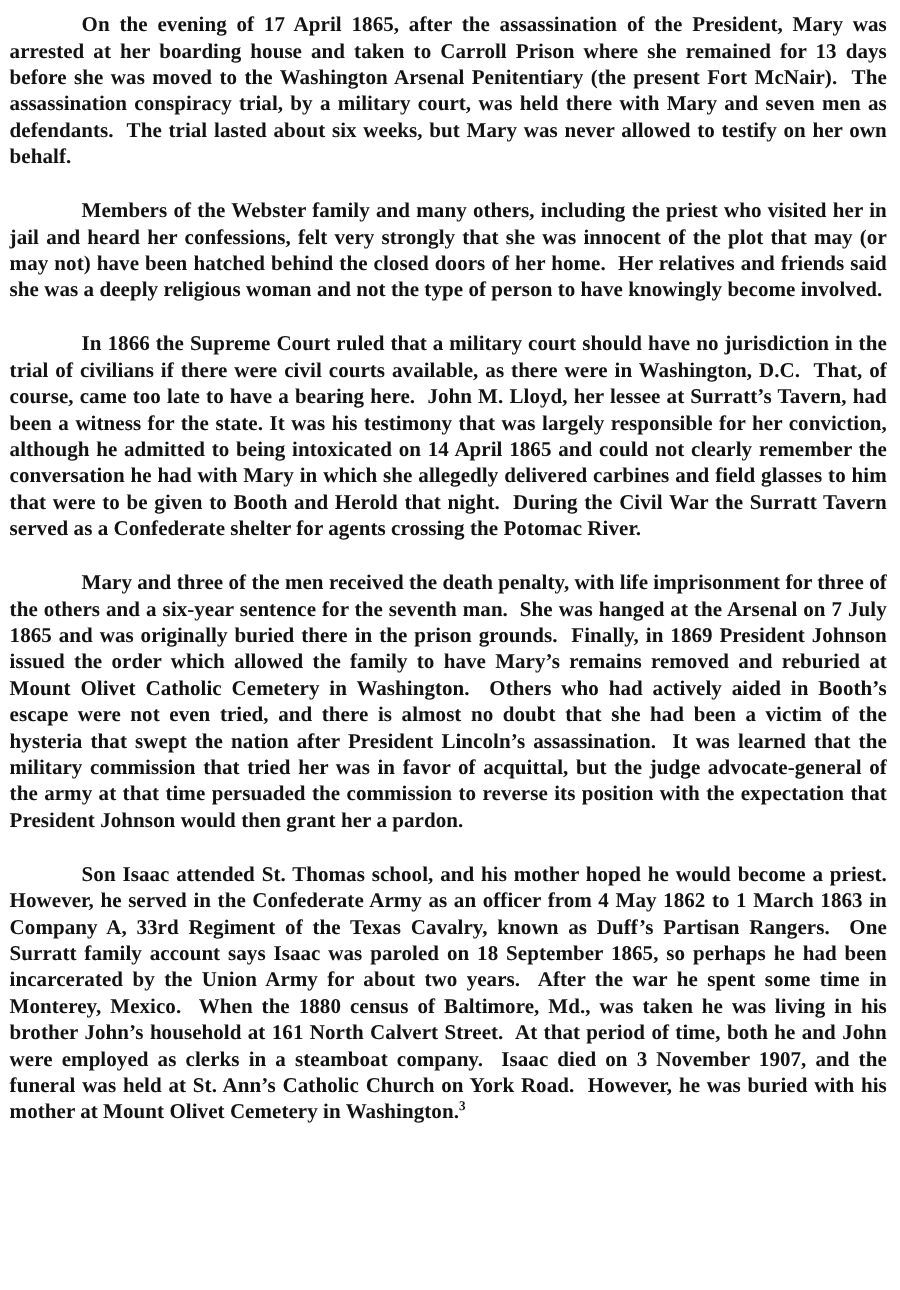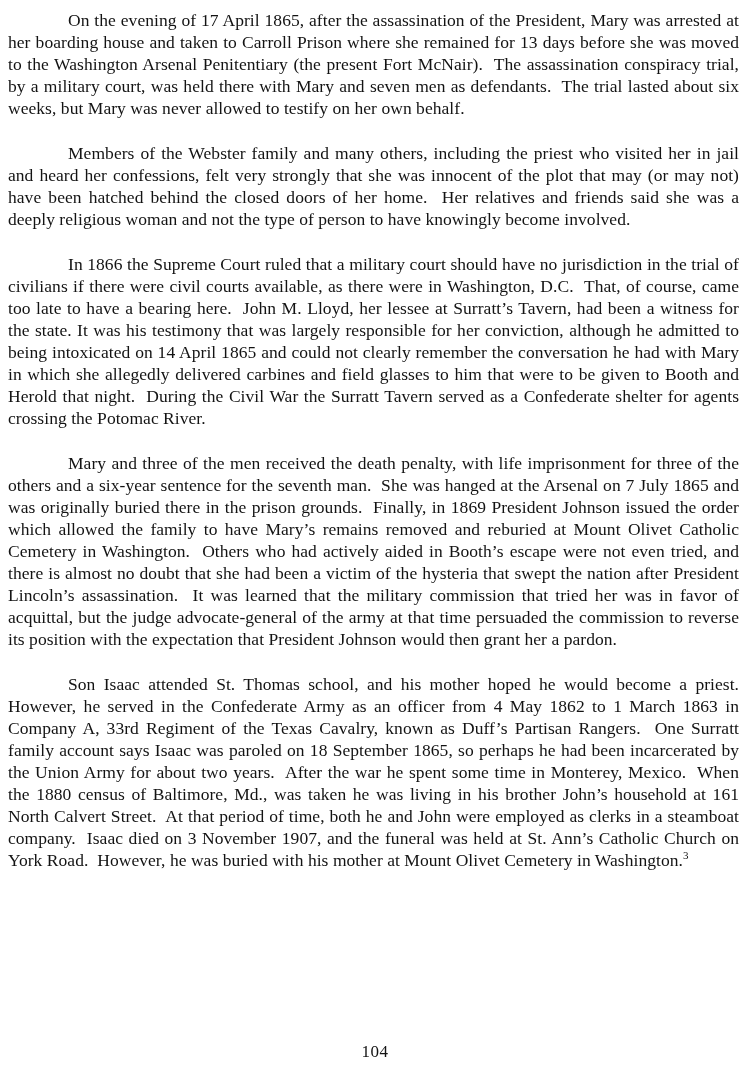--- a/index.html
+++ b/index.html
@@ -13,20 +13,21 @@
     overflow: hidden;
   }
   .page {
     position: relative;
     width: 750px;
     height: 1075px;
     background: #ffffff;
     color: #131313;
     font-family: "Liberation Serif", "DejaVu Serif", serif;
     overflow: hidden;
+    font-weight: bold;
   }
   .text-block {
     padding: 9px 11px 0 8px;
   }
   .para {
     margin: 0 0 23px 0;
     font-size: 17.5px;
     line-height: 22px;
     text-align: justify;
     text-indent: 60px;
@@ -56,14 +57,13 @@
 <body>
 
 <div class="page">
   <div class="text-block">
     <p class="para">On the evening of 17 April 1865, after the assassination of the President, Mary was arrested at her boarding house and taken to Carroll Prison where she remained for 13 days before she was moved to the Washington Arsenal Penitentiary (the present Fort McNair).  The assassination conspiracy trial, by a military court, was held there with Mary and seven men as defendants.  The trial lasted about six weeks, but Mary was never allowed to testify on her own behalf.</p>
     <p class="para">Members of the Webster family and many others, including the priest who visited her in jail and heard her confessions, felt very strongly that she was innocent of the plot that may (or may not) have been hatched behind the closed doors of her home.  Her relatives and friends said she was a deeply religious woman and not the type of person to have knowingly become involved.</p>
     <p class="para">In 1866 the Supreme Court ruled that a military court should have no jurisdiction in the trial of civilians if there were civil courts available, as there were in Washington, D.C.  That, of course, came too late to have a bearing here.  John M. Lloyd, her lessee at Surratt’s Tavern, had been a witness for the state. It was his testimony that was largely responsible for her conviction, although he admitted to being intoxicated on 14 April 1865 and could not clearly remember the conversation he had with Mary in which she allegedly delivered carbines and field glasses to him that were to be given to Booth and Herold that night.  During the Civil War the Surratt Tavern served as a Confederate shelter for agents crossing the Potomac River.</p>
     <p class="para">Mary and three of the men received the death penalty, with life imprisonment for three of the others and a six-year sentence for the seventh man.  She was hanged at the Arsenal on 7 July 1865 and was originally buried there in the prison grounds.  Finally, in 1869 President Johnson issued the order which allowed the family to have Mary’s remains removed and reburied at Mount Olivet Catholic Cemetery in Washington.  Others who had actively aided in Booth’s escape were not even tried, and there is almost no doubt that she had been a victim of the hysteria that swept the nation after President Lincoln’s assassination.  It was learned that the military commission that tried her was in favor of acquittal, but the judge advocate-general of the army at that time persuaded the commission to reverse its position with the expectation that President Johnson would then grant her a pardon.</p>
     <p class="para"><span>Son Isaac attended St. Thomas school, and his mother hoped he would become a priest.  However, he served in the Confederate Army as an officer from 4 May 1862 to 1 March 1863 in Company A, 33rd Regiment of the Texas Cavalry, known as Duff’s Partisan Rangers.  One Surratt family account says Isaac was paroled on 18 September 1865, so perhaps he had been incarcerated by the Union Army for about two years.  After the war he spent some time in Monterey, Mexico.  When the 1880 census of Baltimore, Md., was taken he was living in his brother John’s household at 161 North Calvert Street.  At that period of time, both he and John were employed as clerks in a steamboat company.  Isaac died on 3 November 1907, and the funeral was held at St. Ann’s Catholic Church on York Road.  However, he was buried with his mother at Mount Olivet Cemetery in Washington.</span><sup class="footnote-ref">3</sup></p>
   </div>
-  <div class="page-number">104</div>
 </div>
 
 </body></html>

